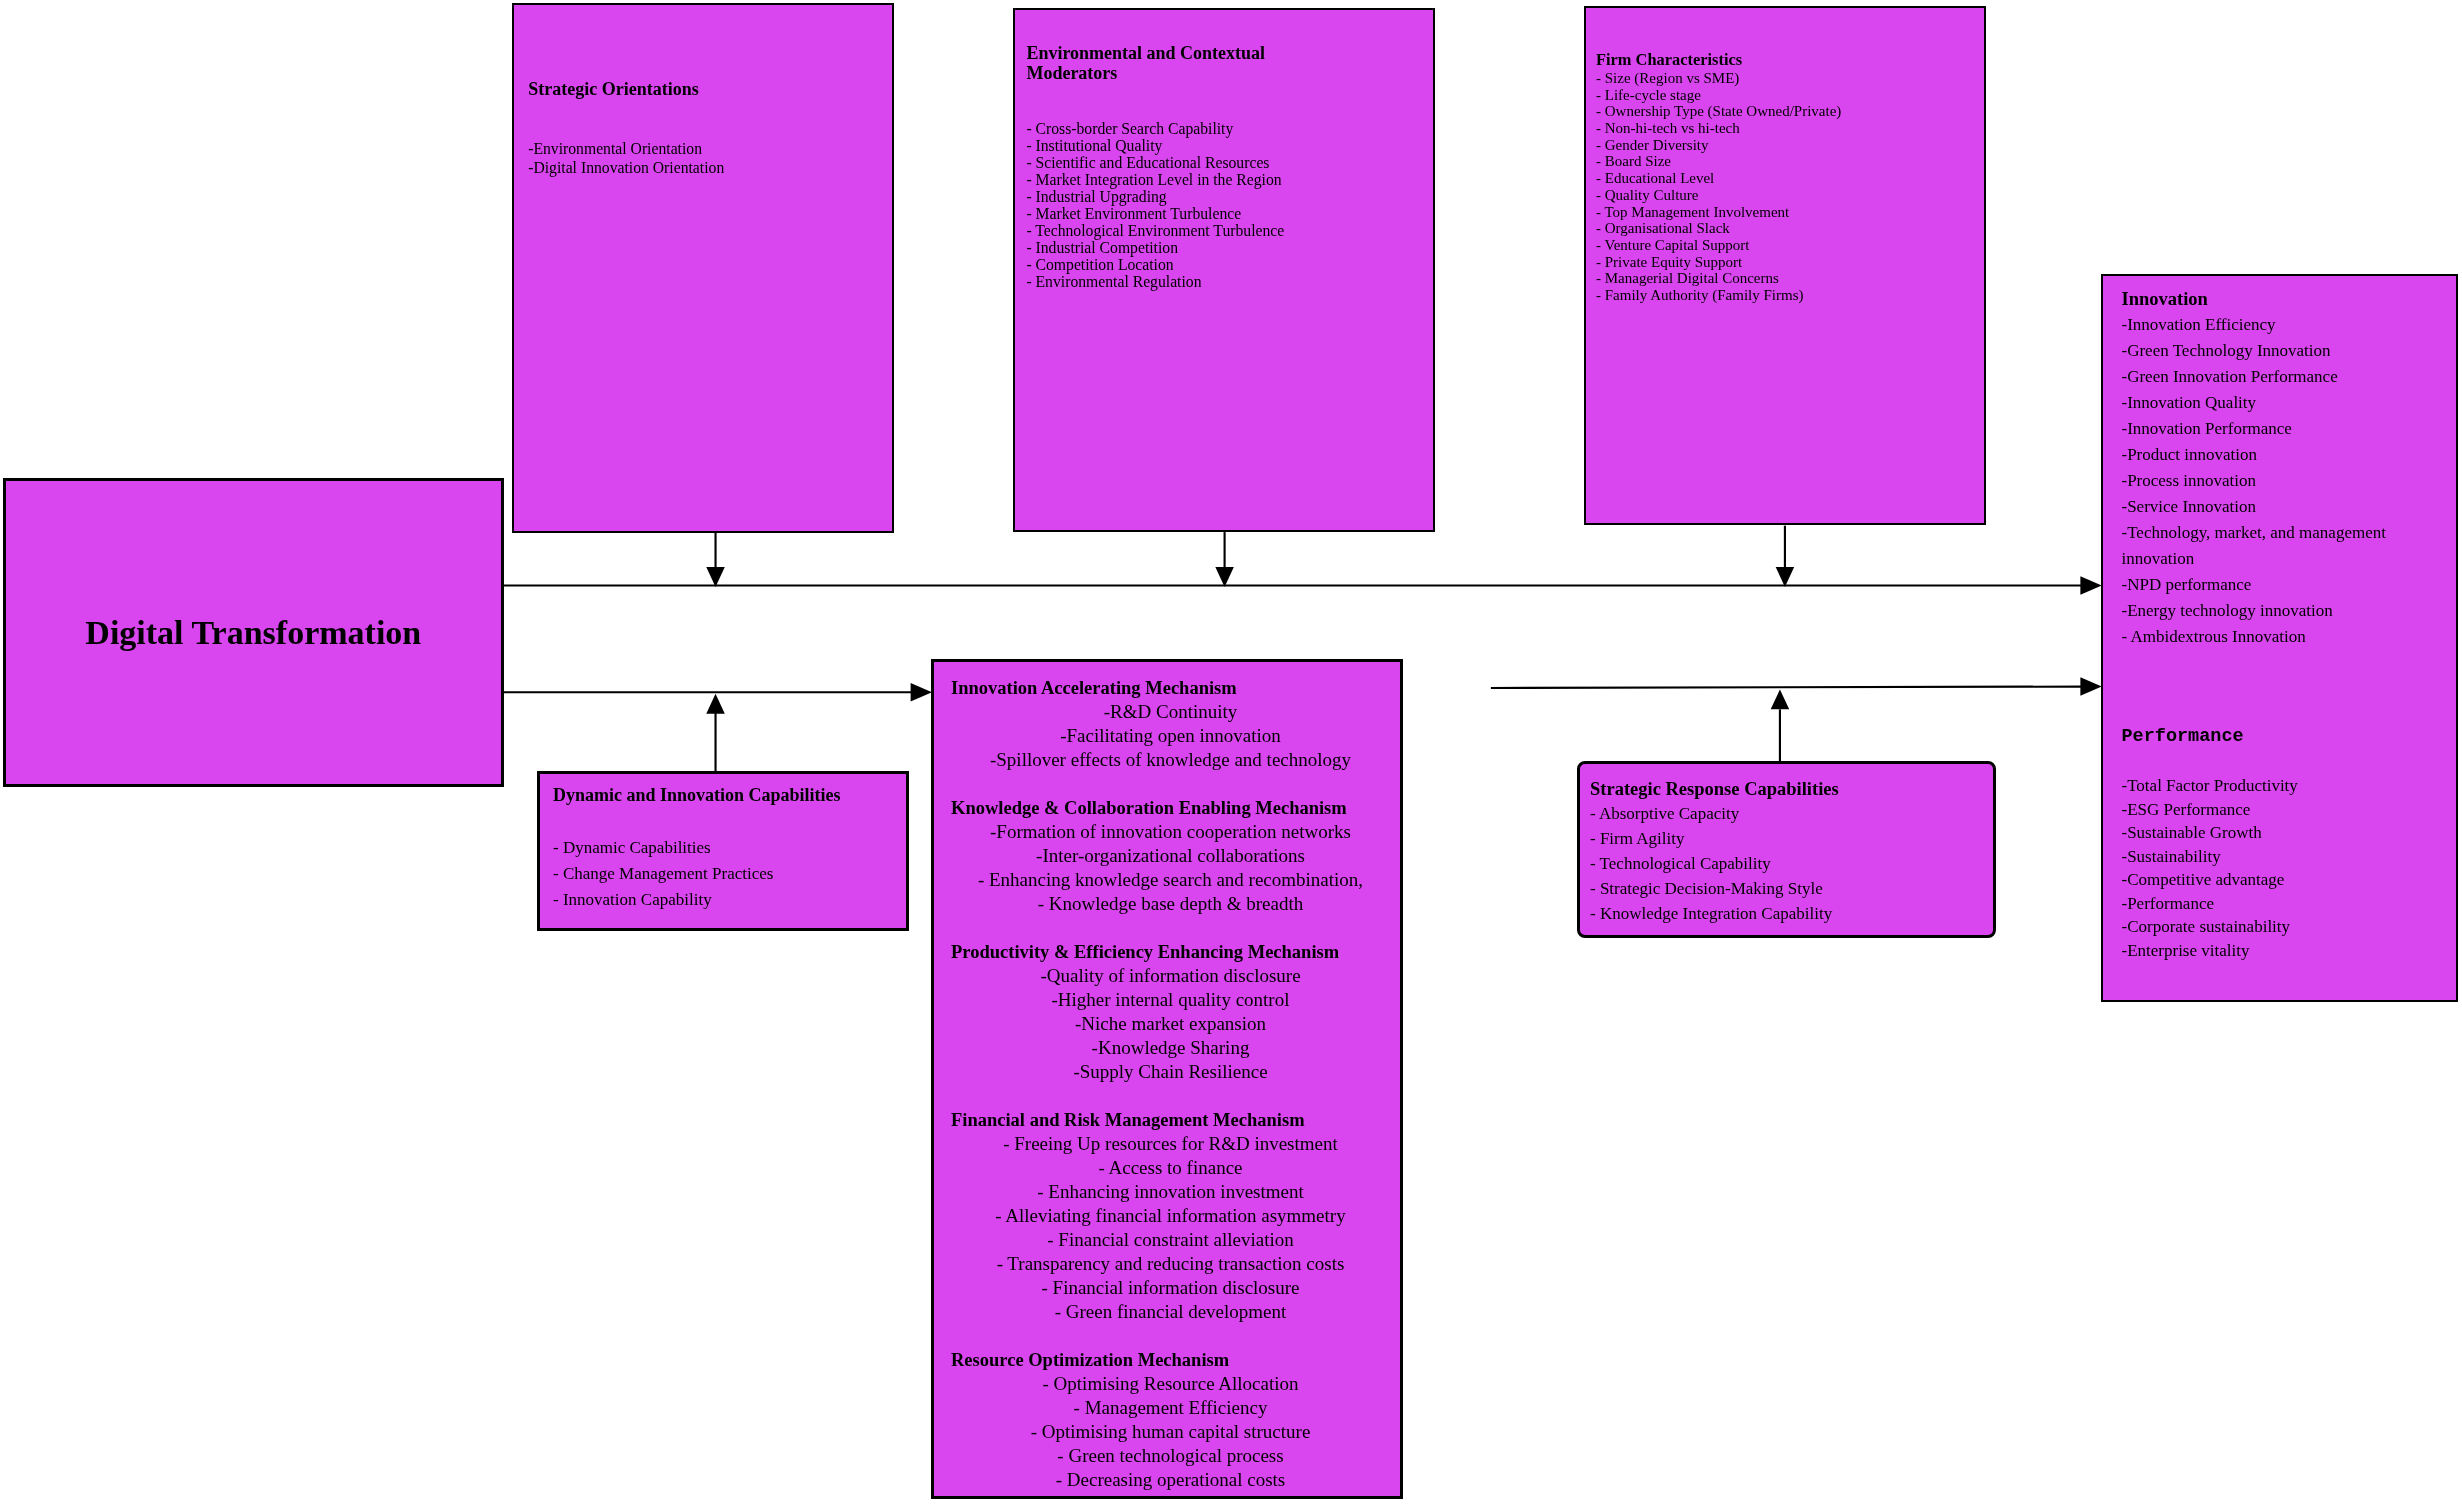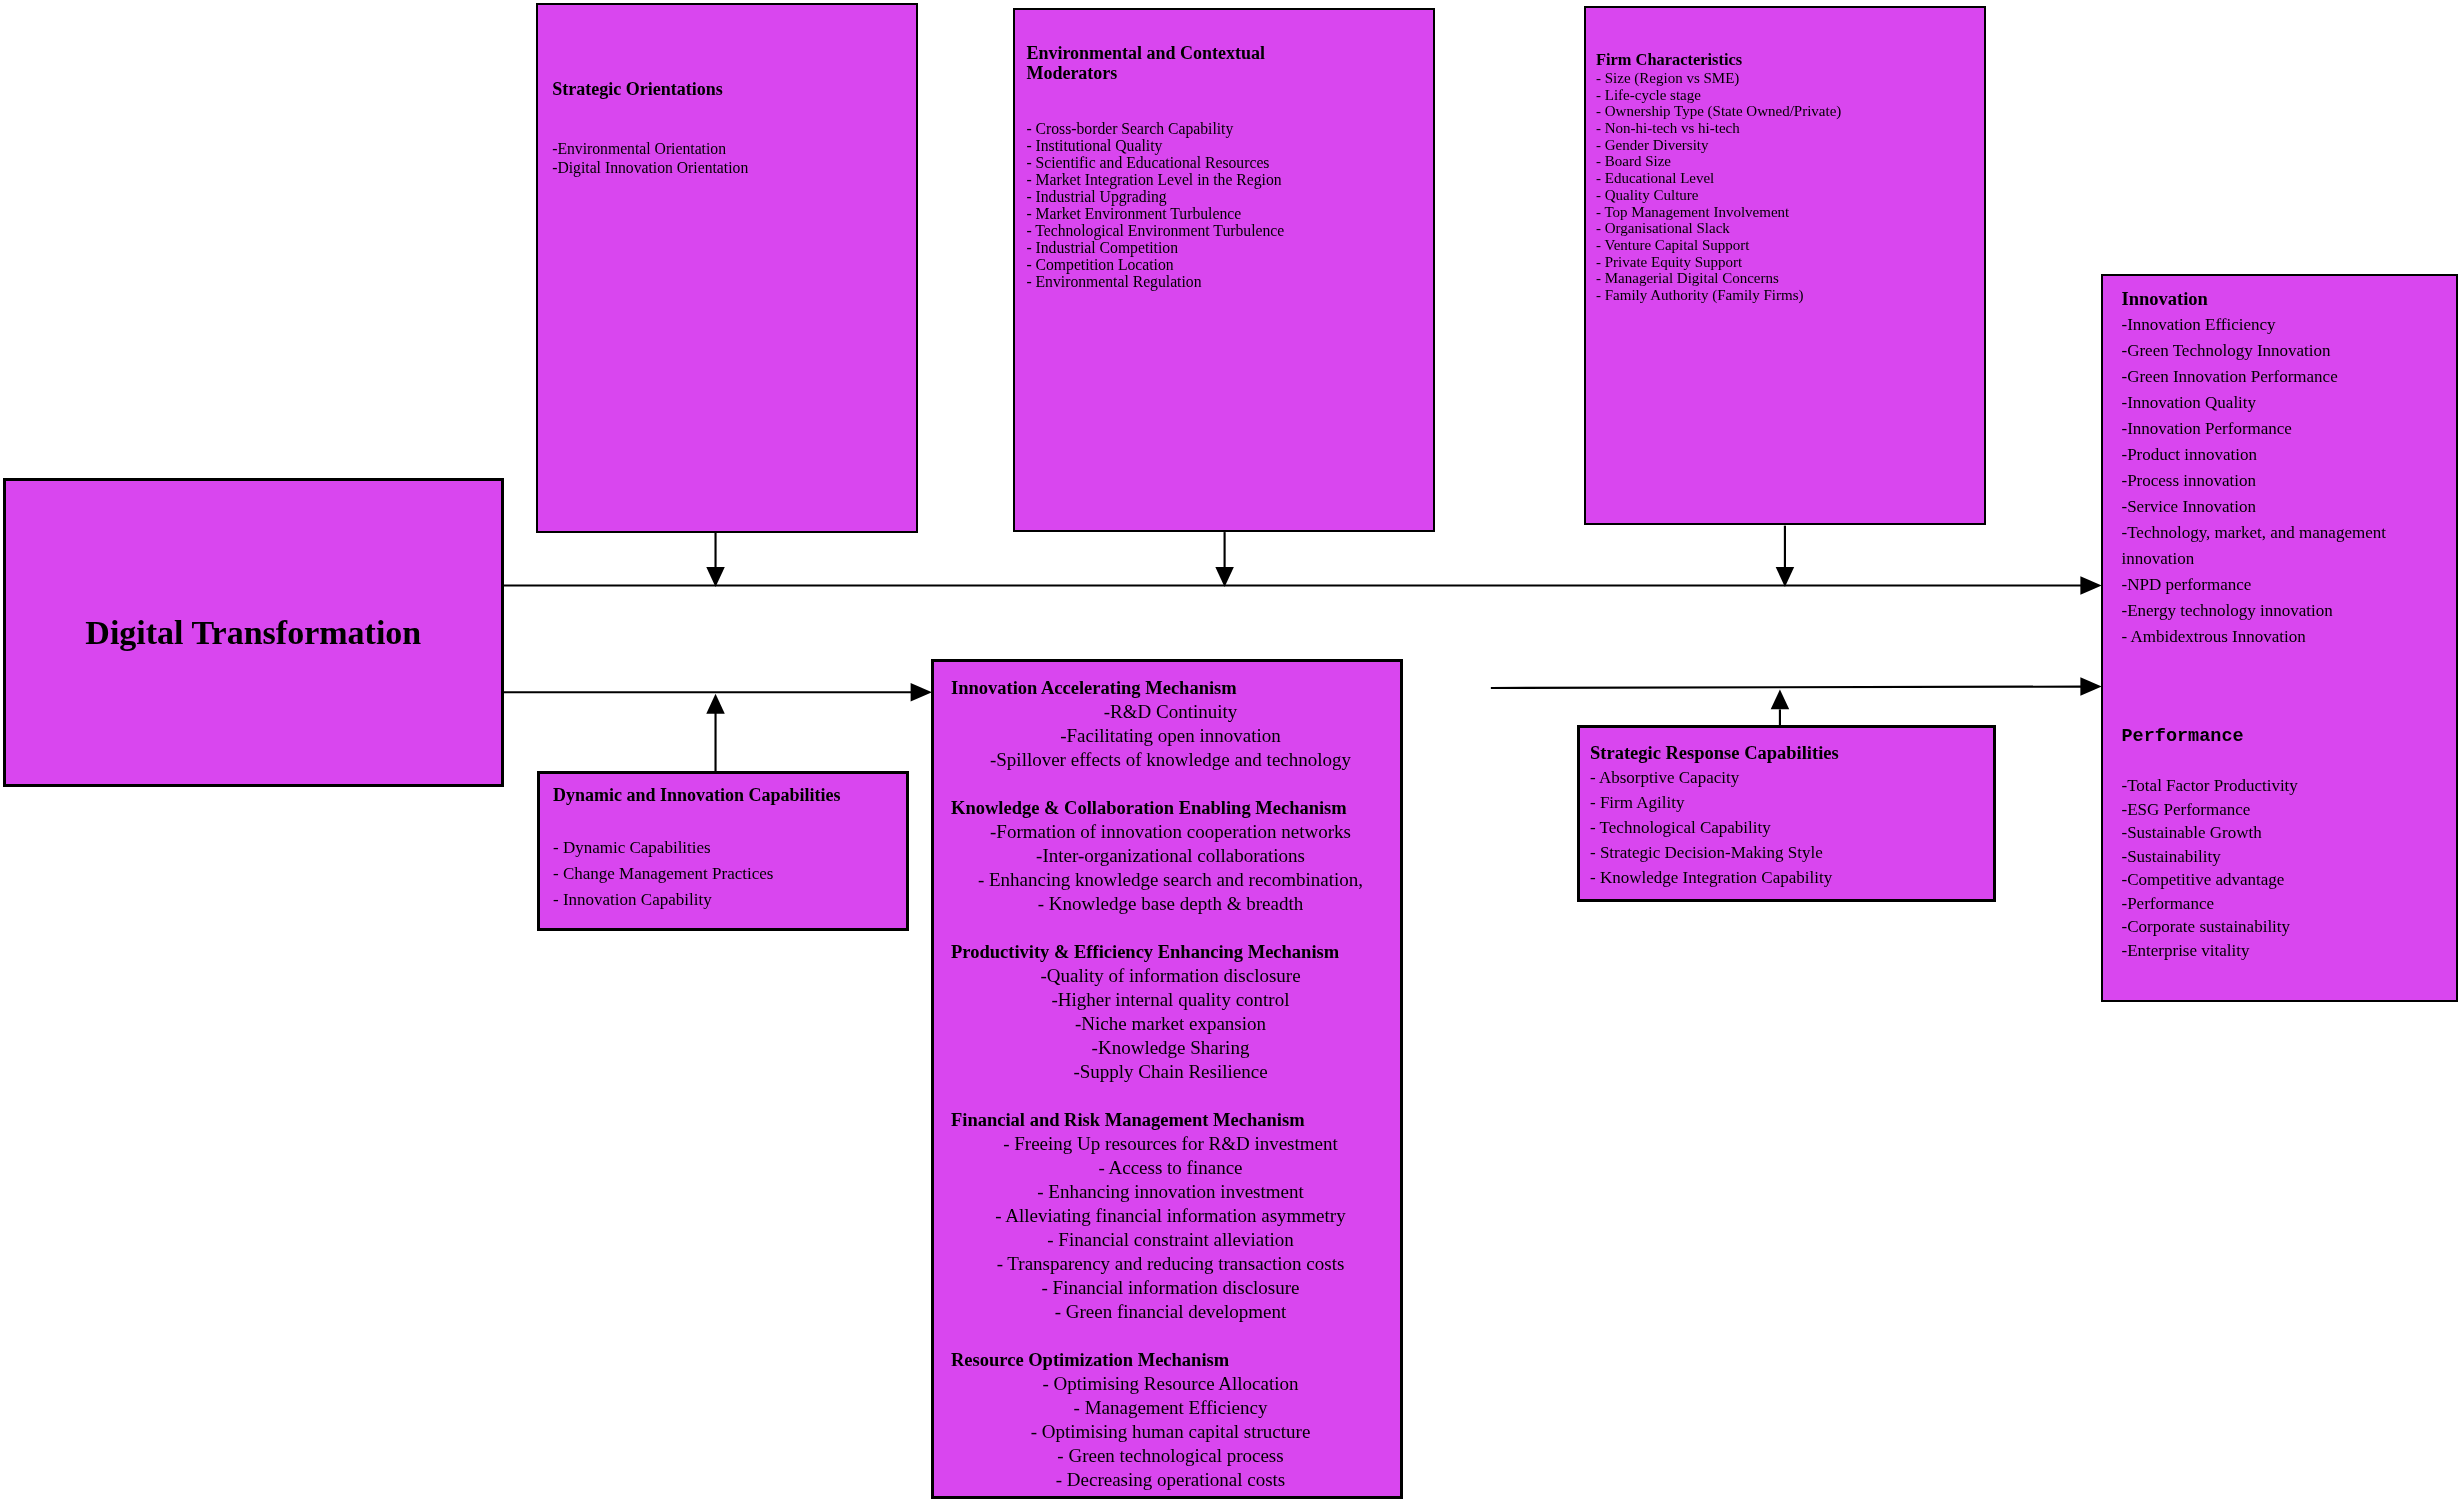--- a/index.html
+++ b/index.html
@@ -36,21 +36,21 @@
   
   .dt-box {
     left: 2.8px; top: 478px; width: 501px; height: 309px;
     display: flex; align-items: center; justify-content: center;
   }
   .dt-box .dt-title {
     font-size: 34px; font-weight: bold; text-align: center;
   }
 
   
-  .so-box { left: 536px; top: 2.8px; width: 382px; height: 530px; padding: 74px 10px 0 14.2px; }
+  .so-box { left: 512px; top: 2.8px; width: 382px; height: 530px; padding: 74px 10px 0 14.2px; }
   .so-box h2 { margin-bottom: 40px; }
   .so-box .line { font-size: 15.7px; line-height: 18.5px; }
 
   
   .em-box { left: 1013px; top: 7.8px; width: 422px; height: 524px; padding: 33px 8.5px 0 11.4px; }
   .em-box h2 { max-width: 313px; line-height: 20px; margin-bottom: 37px; }
   .em-box .line { font-size: 15.7px; line-height: 17px; }
 
   
   .fc-box { left: 1584px; top: 6.4px; width: 402px; height: 519px; padding: 43px 7.1px 0 10px; }
@@ -69,21 +69,21 @@
   .mech-section { margin-bottom: 24px; }
   .mech-box h2 { font-size: 18.5px; line-height: 24px; }
   .mech-box .line { font-size: 19px; line-height: 24px; text-align: center; }
 
   
   .dyn-box { left: 537px; top: 771px; width: 372px; height: 160px; padding: 11.4px 7.1px 0 13px; }
   .dyn-box h2 { margin-bottom: 28.5px; }
   .dyn-box .line { font-size: 17px; line-height: 26px; }
 
   
-  .src-box { left: 1577px; top: 725px; width: 419px; height: 177px; padding: 13px 7.1px 0 10px; }
+  .src-box { left: 1577px; top: 761px; width: 419px; height: 177px; padding: 13px 7.1px 0 10px; border-radius: 8px; }
   .src-box h2 { font-size: 18.5px; line-height: 24px; margin-bottom: 0; }
   .src-box .line { font-size: 17px; line-height: 25px; }
 </style>
 </head>
 <body>
 
 <div class="canvas">
 
   <svg class="arrow-layer" viewBox="0 0 3458 2116" xmlns="http://www.w3.org/2000/svg">
 

